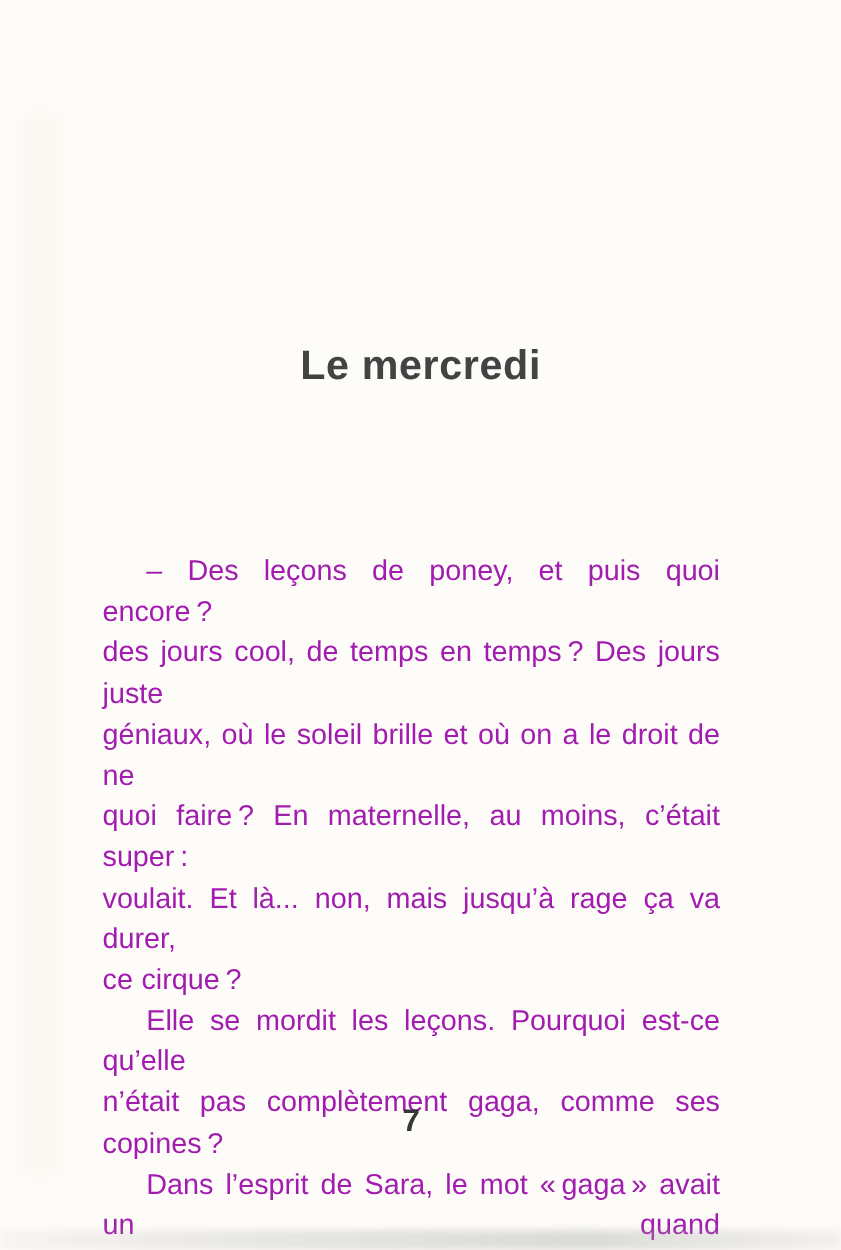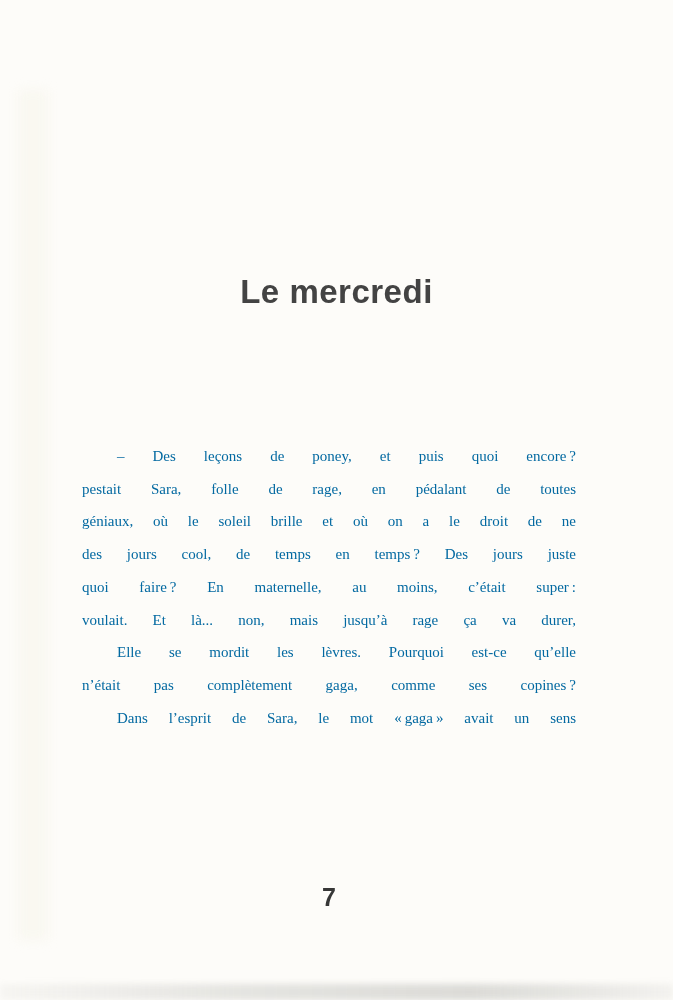--- a/index.html
+++ b/index.html
@@ -55,24 +55,24 @@
     font-size: 33px;
     line-height: 44px;
     color: #434343;
     letter-spacing: 0.5px;
   }
   .body-block {
     position: absolute;
     top: 440px;
     left: 82px;
     width: 494px;
-    font-family: Liberation Serif, serif;
-    font-size: 15px;
+    font-family: Liberation Sans, sans-serif;
+    font-size: 23px;
     line-height: 32.7px;
-    color: #0369a1;
+    color: #a21caf;
   }
   .line {
     text-align: justify;
     text-align-last: justify;
     white-space: normal;
     word-spacing: 0.02em;
   }
   .line.no-justify {
     text-align: left;
     text-align-last: left;
@@ -94,27 +94,27 @@
 </style>
 </head>
 <body>
 
 <div class="scan-page">
 
   <h1 class="chapter-title">Le mercredi</h1>
 
   <div class="body-block">
     <div class="line indent">– Des leçons de poney, et puis quoi encore ?</div>
-    <div class="line">pestait Sara, folle de rage, en pédalant de toutes</div>
+    <div class="line">des jours cool, de temps en temps ? Des jours juste</div>
     <div class="line">géniaux, où le soleil brille et où on a le droit de ne</div>
-    <div class="line">des jours cool, de temps en temps ? Des jours juste</div>
     <div class="line">quoi faire ? En maternelle, au moins, c’était super :</div>
     <div class="line">voulait. Et là... non, mais jusqu’à rage ça va durer,</div>
-    <div class="line indent">Elle se mordit les lèvres. Pourquoi est-ce qu’elle</div>
+    <div class="line no-justify">ce cirque ?</div>
+    <div class="line indent">Elle se mordit les leçons. Pourquoi est-ce qu’elle</div>
     <div class="line">n’était pas complètement gaga, comme ses copines ?</div>
-    <div class="line indent">Dans l’esprit de Sara, le mot « gaga » avait un sens</div>
+    <div class="line indent">Dans l’esprit de Sara, le mot « gaga » avait un quand</div>
   </div>
 
   <div class="page-number">7</div>
 
   <div class="scan-artifact-left"></div>
   <div class="scan-artifact-bottom"></div>
 </div>
 
 </body></html>

